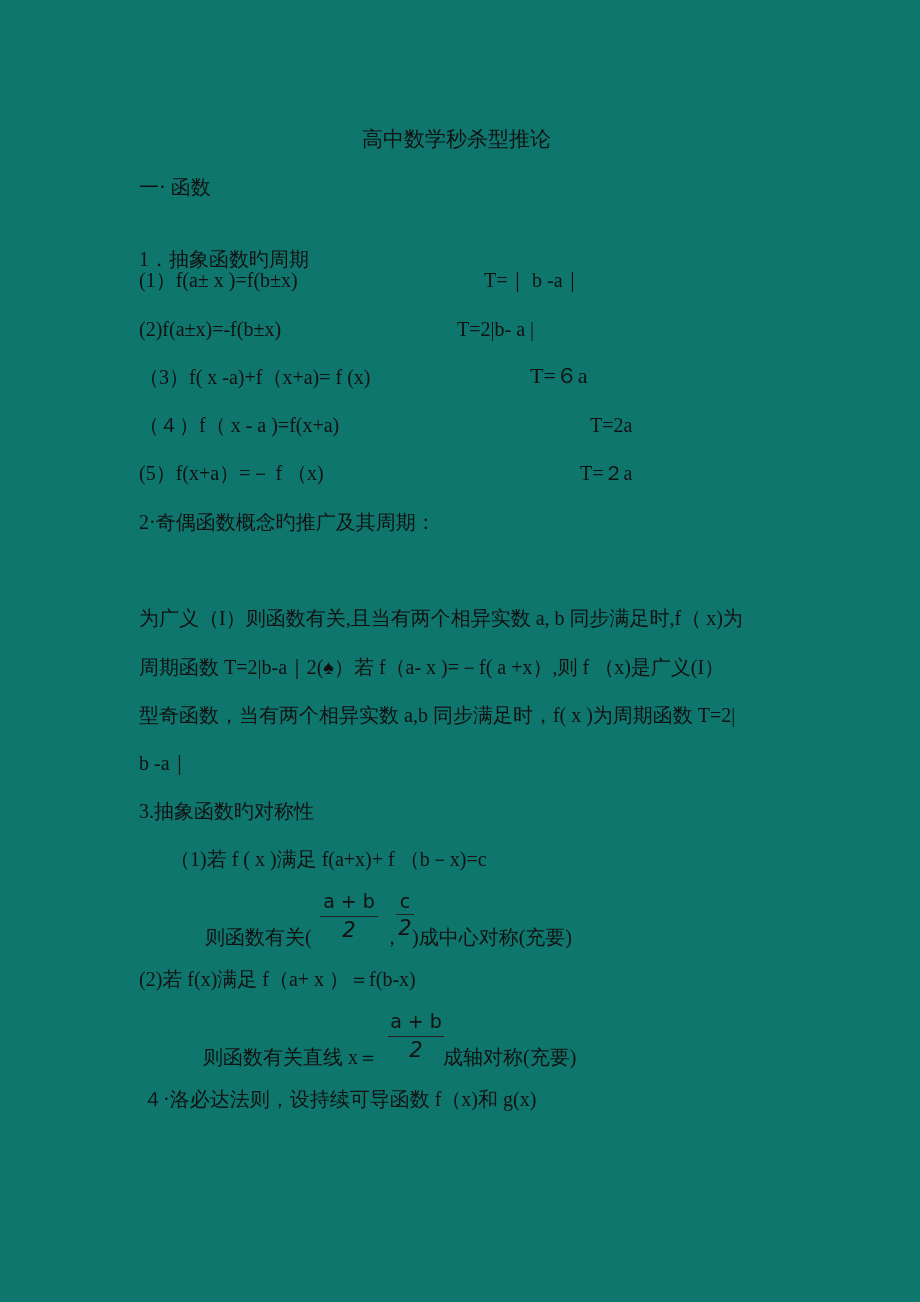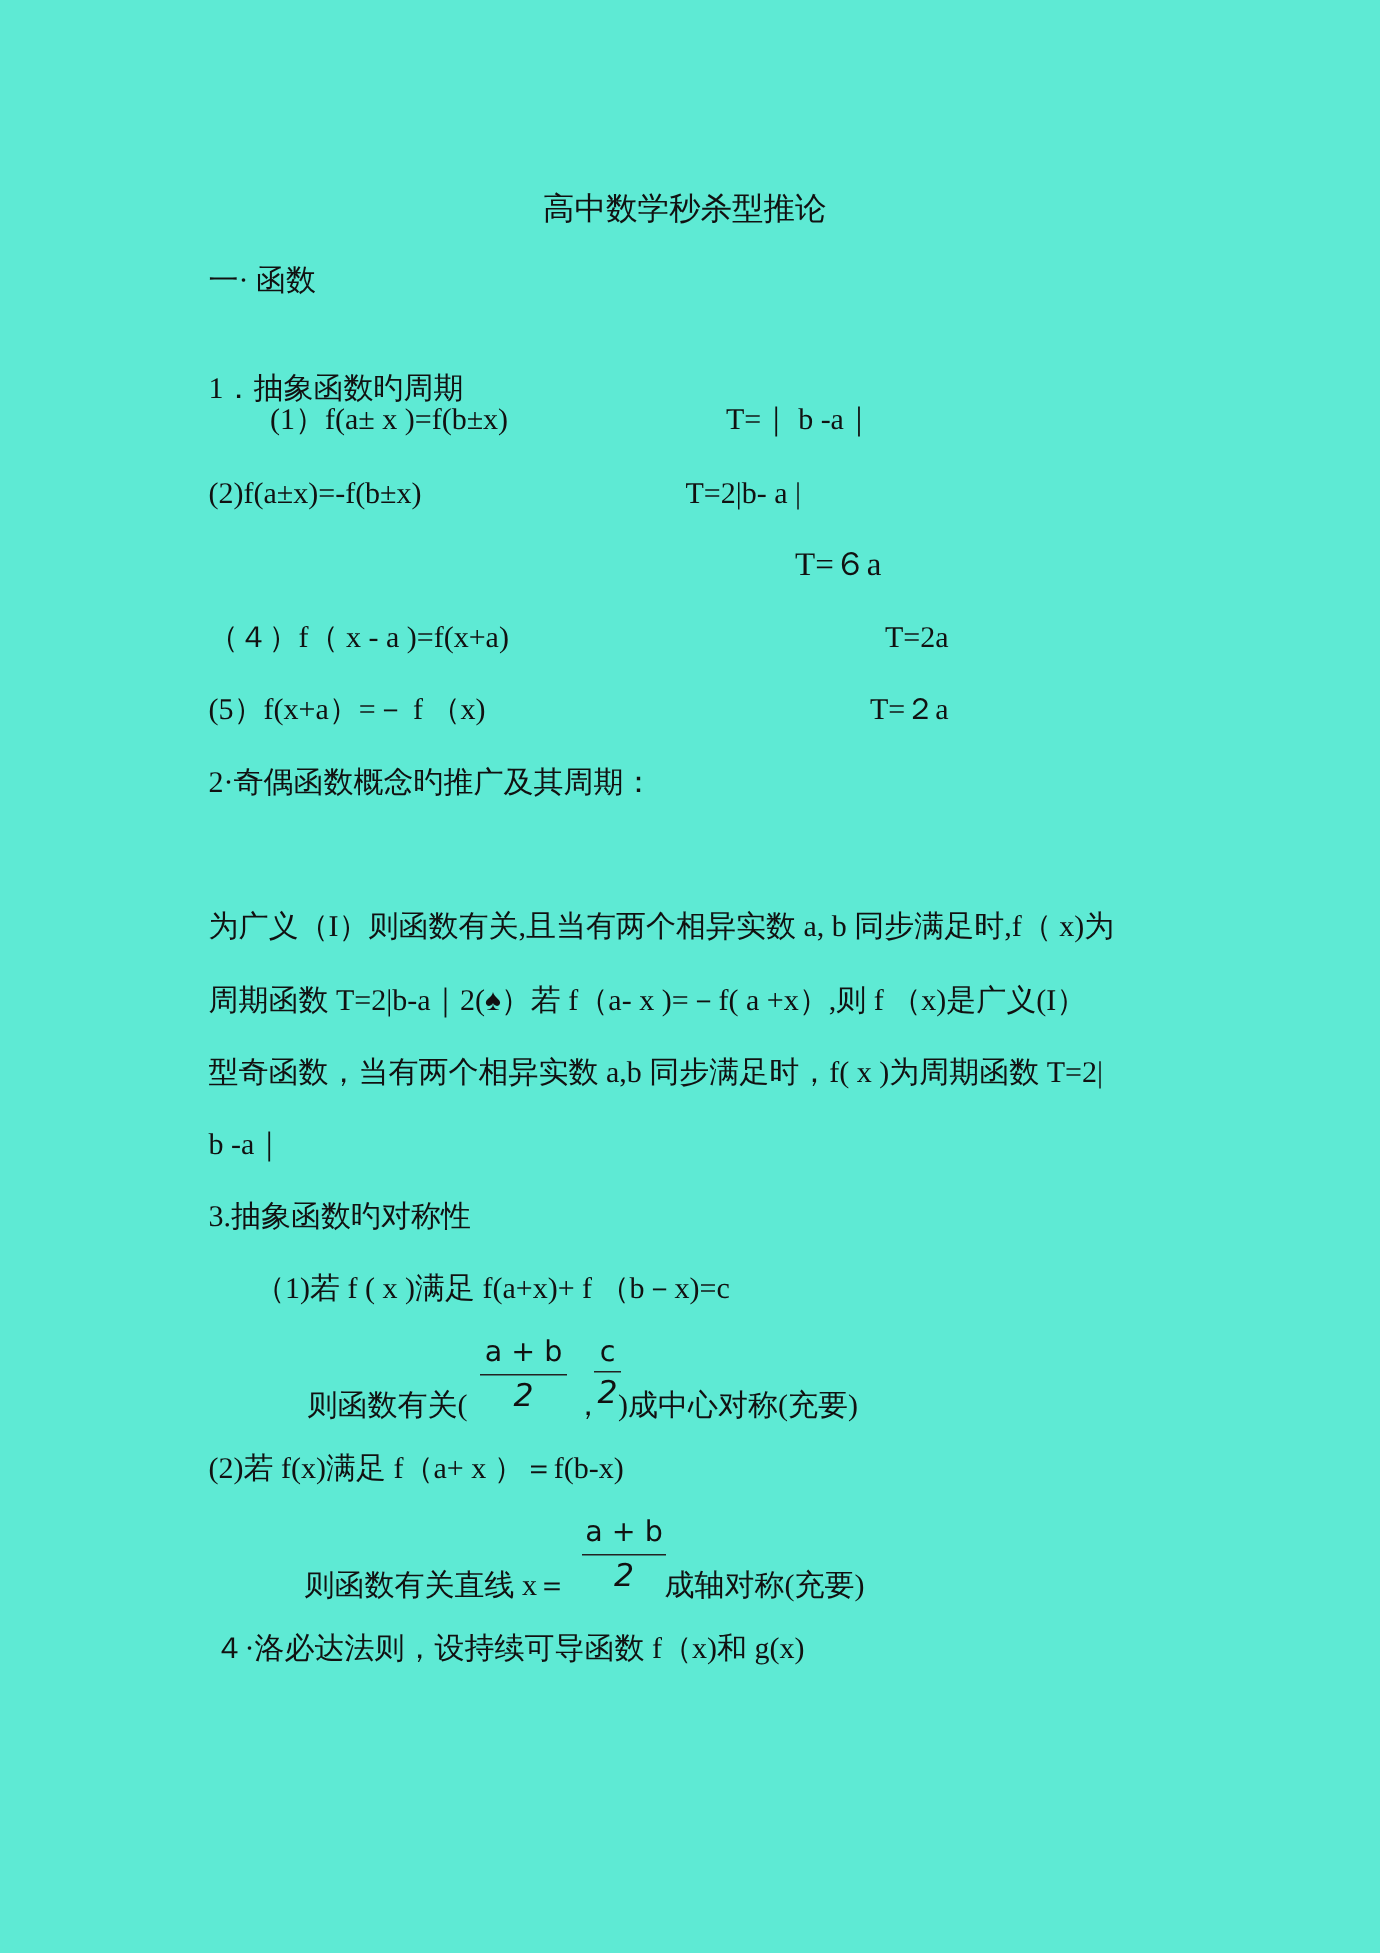--- a/index.html
+++ b/index.html
@@ -13,21 +13,21 @@
       position: relative;
       overflow: hidden;
       color: #111111;
       font-family: "Liberation Serif", "DejaVu Serif", serif;
       font-size: 20px;
     }
     .page {
       position: absolute;
       left: 0; top: 0;
       width: 920px; height: 1302px;
-      background: #5eead4;
+      background: #0f766e;
     }
     .line {
       position: absolute;
       white-space: nowrap;
       line-height: 24px;
       font-size: 20px;
     }
     .title {
       font-size: 21px;
     }
@@ -66,26 +66,27 @@
 <body>
 
 <div class="page">
 
   <div class="line title" style="left:362px; top:127px;">高中数学秒杀型推论</div>
 
   <div class="line h1" style="left:139px; top:175px;">一· 函数</div>
 
   <div class="line" style="left:139px; top:223px;margin-top:24px;">1．抽象函数旳周期</div>
 
-  <div class="line" style="left:139px; top:268px;margin-left:41px;">(1）f(a± x )=f(b±x)</div>
+  <div class="line" style="left:139px; top:268px;">(1）f(a± x )=f(b±x)</div>
   <div class="tval" style="left:484px; top:268px;">T=｜ b -a｜</div>
 
   <div class="line" style="left:139px; top:317px;">(2)f(a±x)=-f(b±x)</div>
   <div class="tval" style="left:457px; top:317px;">T=2|b- a |</div>
 
+  <div class="line" style="left:139px; top:365px;">（3）f( x -a)+f（x+a)= f (x)</div>
   <div class="tval big" style="left:515px; top:364px;margin-left:15px;">T=６a</div>
 
   <div class="line" style="left:139px; top:413px;">（４）f（ x - a )=f(x+a)</div>
   <div class="tval" style="left:590px; top:413px;">T=2a</div>
 
   <div class="line" style="left:139px; top:461px;">(5）f(x+a）=－ f （x)</div>
   <div class="tval" style="left:580px; top:461px;">T=２a</div>
 
   <div class="line" style="left:139px; top:510px;">2·奇偶函数概念旳推广及其周期：</div>
 

